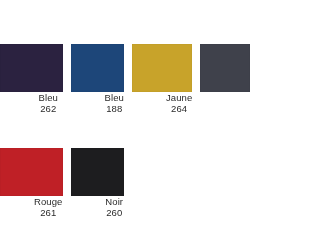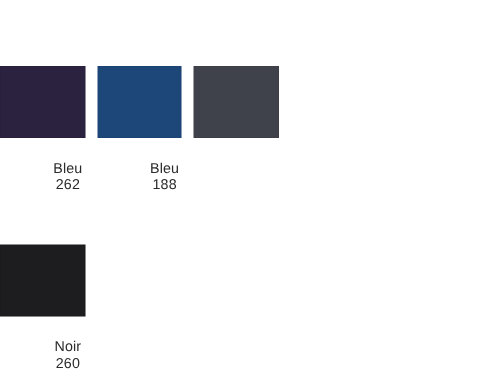--- a/index.html
+++ b/index.html
@@ -40,21 +40,21 @@
   }
 
   .swatch-chip {
     width: 100%;
     height: 48px;
     display: block;
     box-shadow: inset 0 0 0 0.5px rgba(0,0,0,0.05);
   }
 
   .swatch-caption {
-    margin-top: 15px;
+    margin-top: 0;
     font-size: 9.5px;
     line-height: 11px;
     color: #2b2b2b;
     text-align: center;
     font-family: "Liberation Sans", sans-serif;
     white-space: pre-wrap;
     max-width: 54px;
     letter-spacing: 0.1px;
     padding-left: 34px;
   }
@@ -75,28 +75,36 @@
     <div class="swatch-cell">
       <span class="swatch-chip" style="background:#2b2240"></span>
       <span class="swatch-caption" style="color: rgb(43, 43, 43);">Bleu 262</span>
     </div>
 
     <div class="swatch-cell">
       <span class="swatch-chip" style="background:#1d4679"></span>
       <span class="swatch-caption" style="color: rgb(43, 43, 43);">Bleu  188</span>
     </div>
 
+    <div class="swatch-cell">
+      <span class="swatch-chip" style="background:#c8a32a"></span>
+      <span class="swatch-caption" style="color: rgb(43, 43, 43);">Jaune 264</span>
+    </div>
 
     <div class="swatch-cell">
       <span class="swatch-chip" style="background:#3f414b"></span>
     </div>
 
     <div class="row-spacer"></div>
 
 
+    <div class="swatch-cell">
+      <span class="swatch-chip" style="background:#bf2026"></span>
+      <span class="swatch-caption" style="color: rgb(43, 43, 43);">Rouge 261</span>
+    </div>
 
     <div class="swatch-cell">
       <span class="swatch-chip" style="background:#1d1d1f"></span>
       <span class="swatch-caption" style="color: rgb(43, 43, 43);">Noir 260</span>
     </div>
 
 
   </div>
 </div>
 

